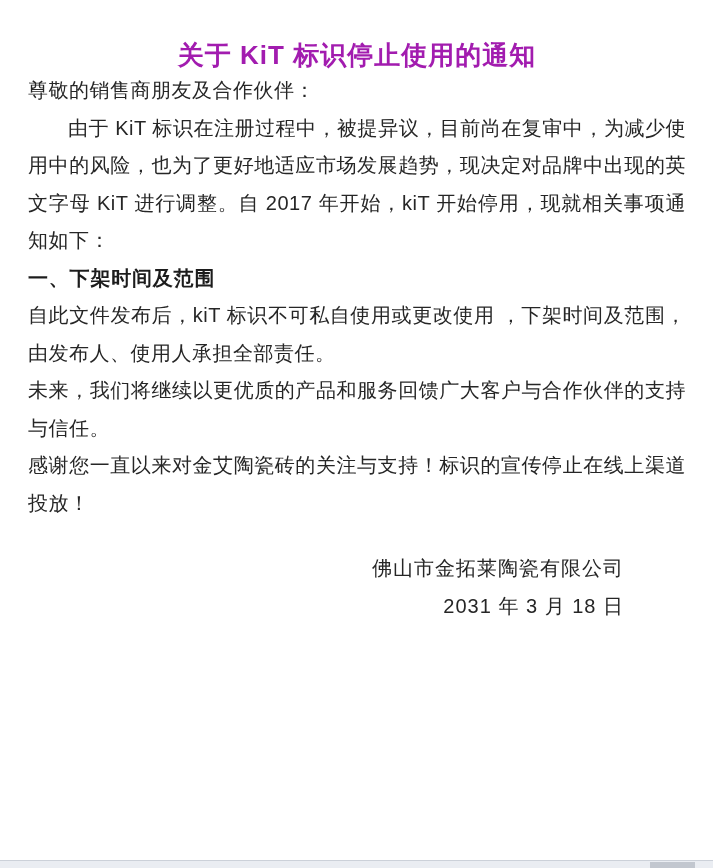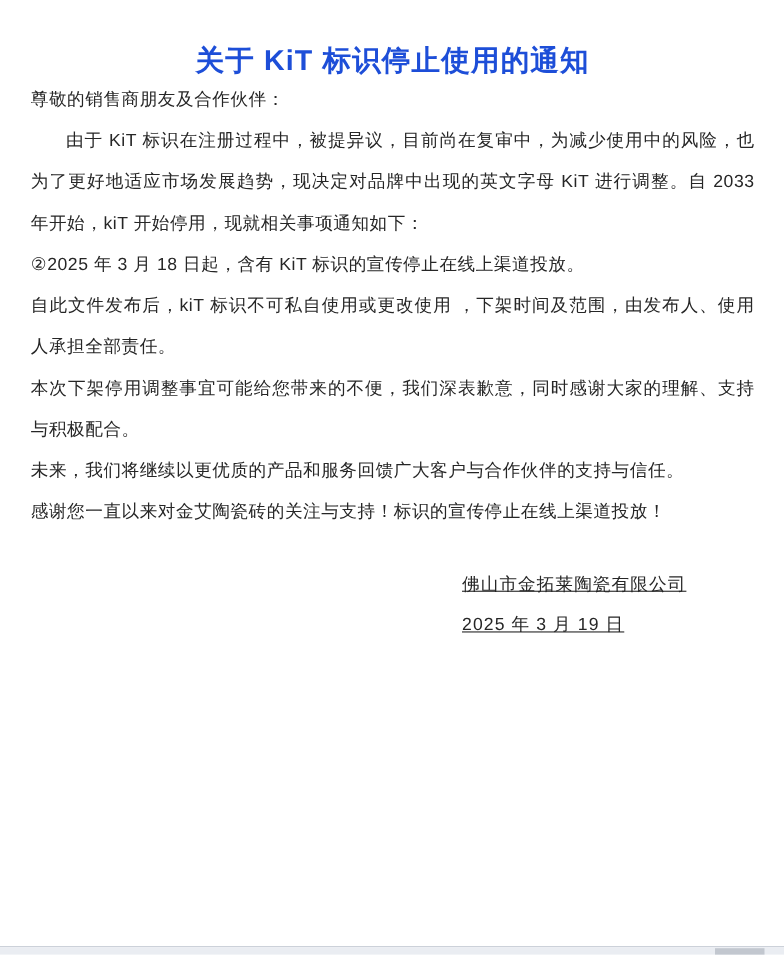--- a/index.html
+++ b/index.html
@@ -24,27 +24,27 @@
     box-sizing: border-box;
     padding: 0 27px 0 28px;
   }
   .doc-title {
     margin: 38px 0 0 0;
     font-size: 26px;
     line-height: 34px;
     font-weight: bold;
     text-align: center;
     letter-spacing: 1px;
-    color: #1d4ed8;
+    color: #a21caf;
   }
   .greeting {
     margin-top: 44px;
   }
   .line {
-    font-size: 16px;
+    font-size: 20px;
     line-height: 37.5px;
     margin: 0;
     text-align: justify;
     text-justify: inter-ideograph;
     letter-spacing: 0.5px;
   }
   .indent {
     text-indent: 2em;
   }
   .bold {
@@ -52,23 +52,22 @@
     letter-spacing: 0.8px;
     color: #1c1c1c;
   }
   .signature-block {
     width: -moz-fit-content;
     width: fit-content;
     margin: 28px 62px 0 auto;
     text-align: center;
   }
   .signature-block .line {
-    text-align: left;
+    text-align: right;
     letter-spacing: 1px;
-    text-decoration: underline;
   }
   .bottom-bar {
     position: absolute;
     left: 0;
     bottom: 0;
     width: 713px;
     height: 7px;
     border-top: 1px solid #ccd1d9;
     box-sizing: content-box;
   }
@@ -86,38 +85,37 @@
 </style>
 </head>
 <body style="color: rgb(38, 38, 38); background: rgb(255, 255, 255);">
 
 <div class="page">
 
   <h1 class="doc-title">关于 KiT 标识停止使用的通知</h1>
 
   <p class="line greeting">尊敬的销售商朋友及合作伙伴：</p>
 
-  <p class="line indent">由于 KiT 标识在注册过程中，被提异议，目前尚在复审中，为减少使用中的风险，也为了更好地适应市场发展趋势，现决定对品牌中出现的英文字母 KiT 进行调整。自 2033 年开始，kiT 开始停用，现就相关事项通知如下：</p>
+  <p class="line indent">由于 KiT 标识在注册过程中，被提异议，目前尚在复审中，为减少使用中的风险，也为了更好地适应市场发展趋势，现决定对品牌中出现的英文字母 KiT 进行调整。自 2017 年开始，kiT 开始停用，现就相关事项通知如下：</p>
+
+  <p class="line bold">一、下架时间及范围</p>
 
 
-
-  <p class="line">②2025 年 3 月 18 日起，含有 KiT 标识的宣传停止在线上渠道投放。</p>
 
 
   <p class="line">自此文件发布后，kiT 标识不可私自使用或更改使用 ，下架时间及范围，由发布人、使用人承担全部责任。</p>
 
-  <p class="line">本次下架停用调整事宜可能给您带来的不便，我们深表歉意，同时感谢大家的理解、支持与积极配合。</p>
 
   <p class="line">未来，我们将继续以更优质的产品和服务回馈广大客户与合作伙伴的支持与信任。</p>
 
   <p class="line">感谢您一直以来对金艾陶瓷砖的关注与支持！标识的宣传停止在线上渠道投放！</p>
 
   <div class="signature-block">
     <p class="line">佛山市金拓莱陶瓷有限公司</p>
-    <p class="line">2025 年 3 月 19 日</p>
+    <p class="line">2031 年 3 月 18 日</p>
   </div>
 
 </div>
 
 <div class="bottom-bar" style="border-top-color: rgb(204, 209, 217);">
   <div class="track" style="background: rgb(234, 237, 242);"></div>
   <div class="thumb" style="background: rgb(194, 199, 207);"></div>
 </div>
 
 </body></html>

